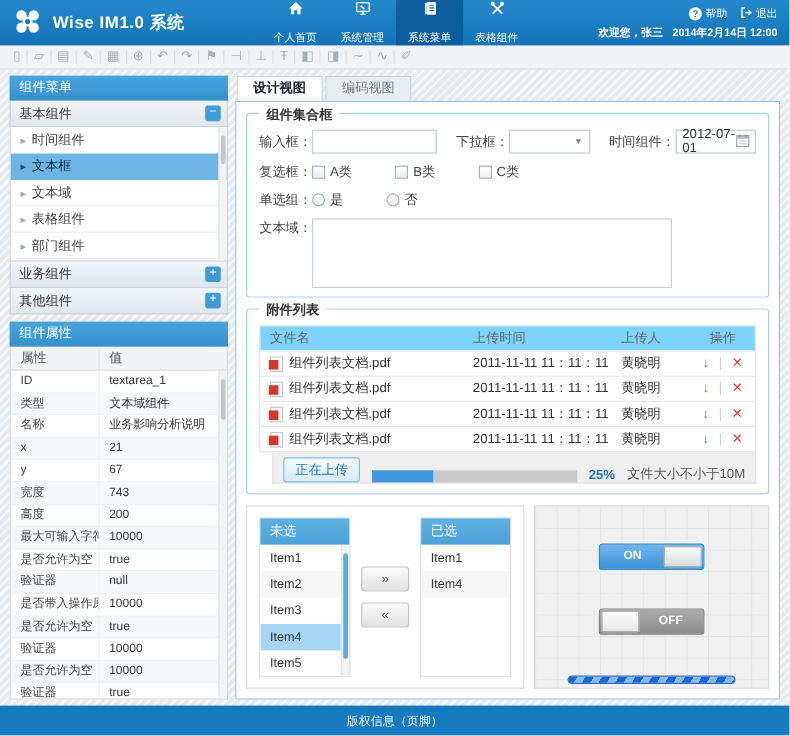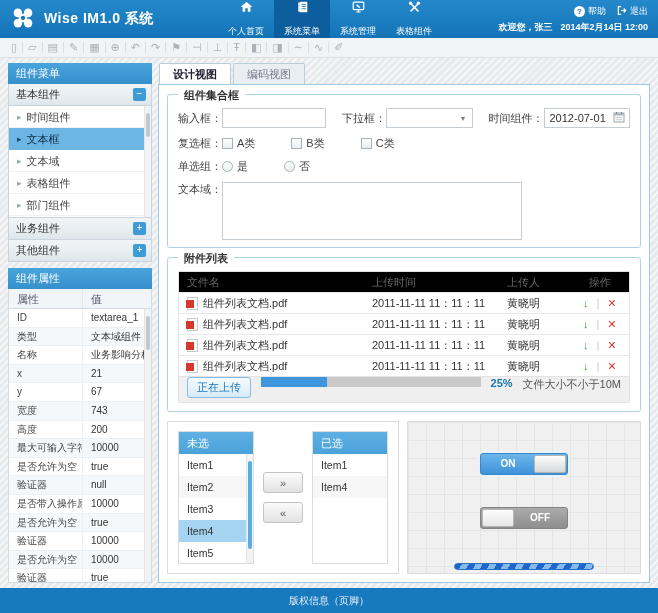--- a/index.html
+++ b/index.html
@@ -23,21 +23,21 @@
   .help-badge { width:11px; height:11px; border-radius:50%; background:#fff; color:#1576b8; font-size:8px; font-weight:bold; display:flex; align-items:center; justify-content:center; }
   .tr-meta { display:flex; gap:8px; font-size:9px; font-weight:bold; }
 
   
   .toolbar { height:20px; background:#f2f3f4; border-bottom:1px solid #dcdfe1; display:flex; align-items:center; padding-left:6px; flex:none; }
   .tb-icon { color:#aab1b7; font-size:11px; line-height:1; padding:0 5px; border-right:1px solid #dddfe1; cursor:pointer; }
   .tb-icon:last-child { border-right:none; }
 
   
   .body { flex:1; min-height:0; display:flex; gap:6px; padding:5px 8px 5px 8px; }
-  .sidebar { width:144px; flex:none; display:flex; flex-direction:column; gap:6px; }
+  .sidebar { width:182px; flex:none; display:flex; flex-direction:column; gap:6px; }
   .panel-title { height:21px; line-height:21px; background:linear-gradient(#4aa4dc,#358fcb); color:#fff; padding-left:8px; font-size:11px; flex:none; }
   .acc-header { height:22px; background:linear-gradient(#f1f5f8,#dfe7ec); border:1px solid #c9d4dc; border-top:none; display:flex; align-items:center; padding:0 5px 0 7px; color:#333; cursor:pointer; }
   .acc-btn { margin-left:auto; width:13px; height:13px; background:#3e9bd6; color:#fff; font-size:10px; line-height:12px; text-align:center; border-radius:2px; cursor:pointer; }
   .menu-list { height:112px; background:#fff; border:1px solid #c9d4dc; border-top:none; position:relative; overflow:hidden; }
   .menu-item { height:22px; line-height:22px; padding-left:8px; color:#444; border-bottom:1px solid #f1f1f1; cursor:pointer; display:flex; gap:5px; }
   .menu-item .caret { color:#9aa; font-size:9px; }
   .menu-item.selected { background:#6db5e3; color:#0d2b44; border-bottom-color:#6db5e3; }
   .menu-item.selected .caret { color:#1b4b70; }
   .vscroll { position:absolute; top:0; right:0; bottom:0; width:7px; background:#f2f3f4; border-left:1px solid #e2e4e6; }
   .vscroll .thumb { position:absolute; top:7px; left:1px; width:4px; border-radius:2px; background:#c3c8cc; }
@@ -75,31 +75,31 @@
   .datebox .dv { flex:1; padding-left:5px; color:#333; }
   .datebox svg { margin-right:4px; }
   .ckgroup { display:flex; align-items:center; gap:4px; margin-right:36px; cursor:pointer; }
   .ckbox { width:11px; height:11px; border:1px solid #a9b2b8; background:linear-gradient(#fff,#e9eef1); }
   .rdo { width:11px; height:11px; border:1px solid #a9b2b8; border-radius:50%; background:linear-gradient(#fff,#e9eef1); }
   .ta { width:300px; height:58px; border:1px solid #c5cdd3; background:#fff; }
 
   
   .atable { border:1px solid #e3e3e3; }
   .arow { display:flex; height:21px; line-height:20px; border-top:1px solid #e9e9e9; align-items:center; }
-  .arow.head { border-top:none; background:#000000; color:#666; height:20px; }
+  .arow.head { border-top:none; background:#7dd3fc; color:#666; height:20px; }
   .ac1 { width:42%; padding-left:8px; display:flex; align-items:center; gap:5px; overflow:hidden; }
   .ac2 { width:30%; padding-left:4px; }
   .ac3 { width:15%; padding-left:4px; }
   .ac4 { width:13%; display:flex; align-items:center; justify-content:center; gap:8px; }
   .pdf-icon { width:11px; height:13px; flex:none; border:1px solid #c9c9c9; background:#fff; position:relative; }
   .pdf-icon::after { content:""; position:absolute; left:-2px; bottom:1px; width:8px; height:8px; background:#d6372c; }
   .dl { color:#2e9e33; font-weight:bold; cursor:pointer; }
   .sep { color:#ccc; }
   .del { color:#e03a2f; font-weight:bold; cursor:pointer; }
-  .upload-bar { margin-top:0; background:#efefef; border:1px solid #e3e3e3; border-top:none; height:26px; display:flex; align-items:flex-start; gap:10px; padding:0 8px; }
+  .upload-bar { margin-top:0; background:#efefef; border:1px solid #e3e3e3; border-top:none; height:26px; display:flex; align-items:flex-end; gap:10px; padding:0 8px;margin-left:11px; }
   .upload-btn { padding:2px 9px; border:1px solid #84bbe2; border-radius:3px; background:linear-gradient(#f5fbff,#d7ebf9); color:#1b76b8; cursor:pointer; white-space:nowrap; }
   .ptrack { flex:1; height:10px; background:#c9c9c9; position:relative; }
   .pfill { position:absolute; left:0; top:0; bottom:0; width:30%; background:#3e97dd; }
   .ppct { color:#1b76b8; font-weight:bold; }
   .phint { color:#555; white-space:nowrap; }
 
   
   .bottom { flex:1; min-height:0; display:flex; gap:8px; }
   .pickbox { width:232px; flex:none; border:1px solid #dcdcdc; background:#fff; padding:9px 10px; display:flex; gap:9px; }
   .plist { width:92px; border:1px solid #dcdcdc; display:flex; flex-direction:column; }
@@ -145,39 +145,39 @@
       </span>
       <span class="logo-text">Wise IM1.0 系统</span>
     </div>
     <div class="nav">
       <div class="nav-item">
         <span><svg width="15" height="14" viewBox="0 0 16 16">
               <path d="M8 2 L14.5 8 H12.5 V13.5 H9.5 V9.5 H6.5 V13.5 H3.5 V8 H1.5 Z" fill="#fff"></path>
             </svg></span>
         <span class="nav-label">个人首页</span>
       </div>
+      <div class="nav-item">
+        <span><svg width="15" height="14" viewBox="0 0 16 16">
+              <rect x="2" y="2.5" width="12" height="8.5" rx="1" fill="none" stroke="#fff" stroke-width="1.4"></rect>
+              <path d="M8 11 v2.2 M5.5 13.7 h5" stroke="#fff" stroke-width="1.4" fill="none"></path>
+              <path d="M5.8 5.5 l3.5 3.2" stroke="#fff" stroke-width="1.6"></path>
+            </svg></span>
+        <span class="nav-label">系统管理</span>
+      </div>
       <div class="nav-item active">
         <span><svg width="15" height="14" viewBox="0 0 16 16">
               <rect x="3" y="2.5" width="2.5" height="11" rx="0.5" fill="#cfe6f5"></rect>
               <rect x="5" y="2" width="8.5" height="12" rx="1" fill="#fff"></rect>
               <g stroke="#1778bd" stroke-width="1">
                 <line x1="7" y1="5" x2="11.8" y2="5"></line>
                 <line x1="7" y1="7.5" x2="11.8" y2="7.5"></line>
                 <line x1="7" y1="10" x2="11.8" y2="10"></line>
               </g>
             </svg></span>
         <span class="nav-label">系统菜单</span>
-      </div>
-      <div class="nav-item">
-        <span><svg width="15" height="14" viewBox="0 0 16 16">
-              <rect x="2" y="2.5" width="12" height="8.5" rx="1" fill="none" stroke="#fff" stroke-width="1.4"></rect>
-              <path d="M8 11 v2.2 M5.5 13.7 h5" stroke="#fff" stroke-width="1.4" fill="none"></path>
-              <path d="M5.8 5.5 l3.5 3.2" stroke="#fff" stroke-width="1.6"></path>
-            </svg></span>
-        <span class="nav-label">系统管理</span>
       </div>
       <div class="nav-item">
         <span><svg width="15" height="14" viewBox="0 0 16 16">
               <path d="M3.5 13 L12.5 4" stroke="#fff" stroke-width="1.8"></path>
               <path d="M12.5 13 L3.5 4" stroke="#fff" stroke-width="1.8"></path>
               <circle cx="3.6" cy="3.6" r="1.9" fill="#fff"></circle>
               <circle cx="12.4" cy="3.6" r="1.9" fill="#fff"></circle>
             </svg></span>
         <span class="nav-label">表格组件</span>
       </div>

